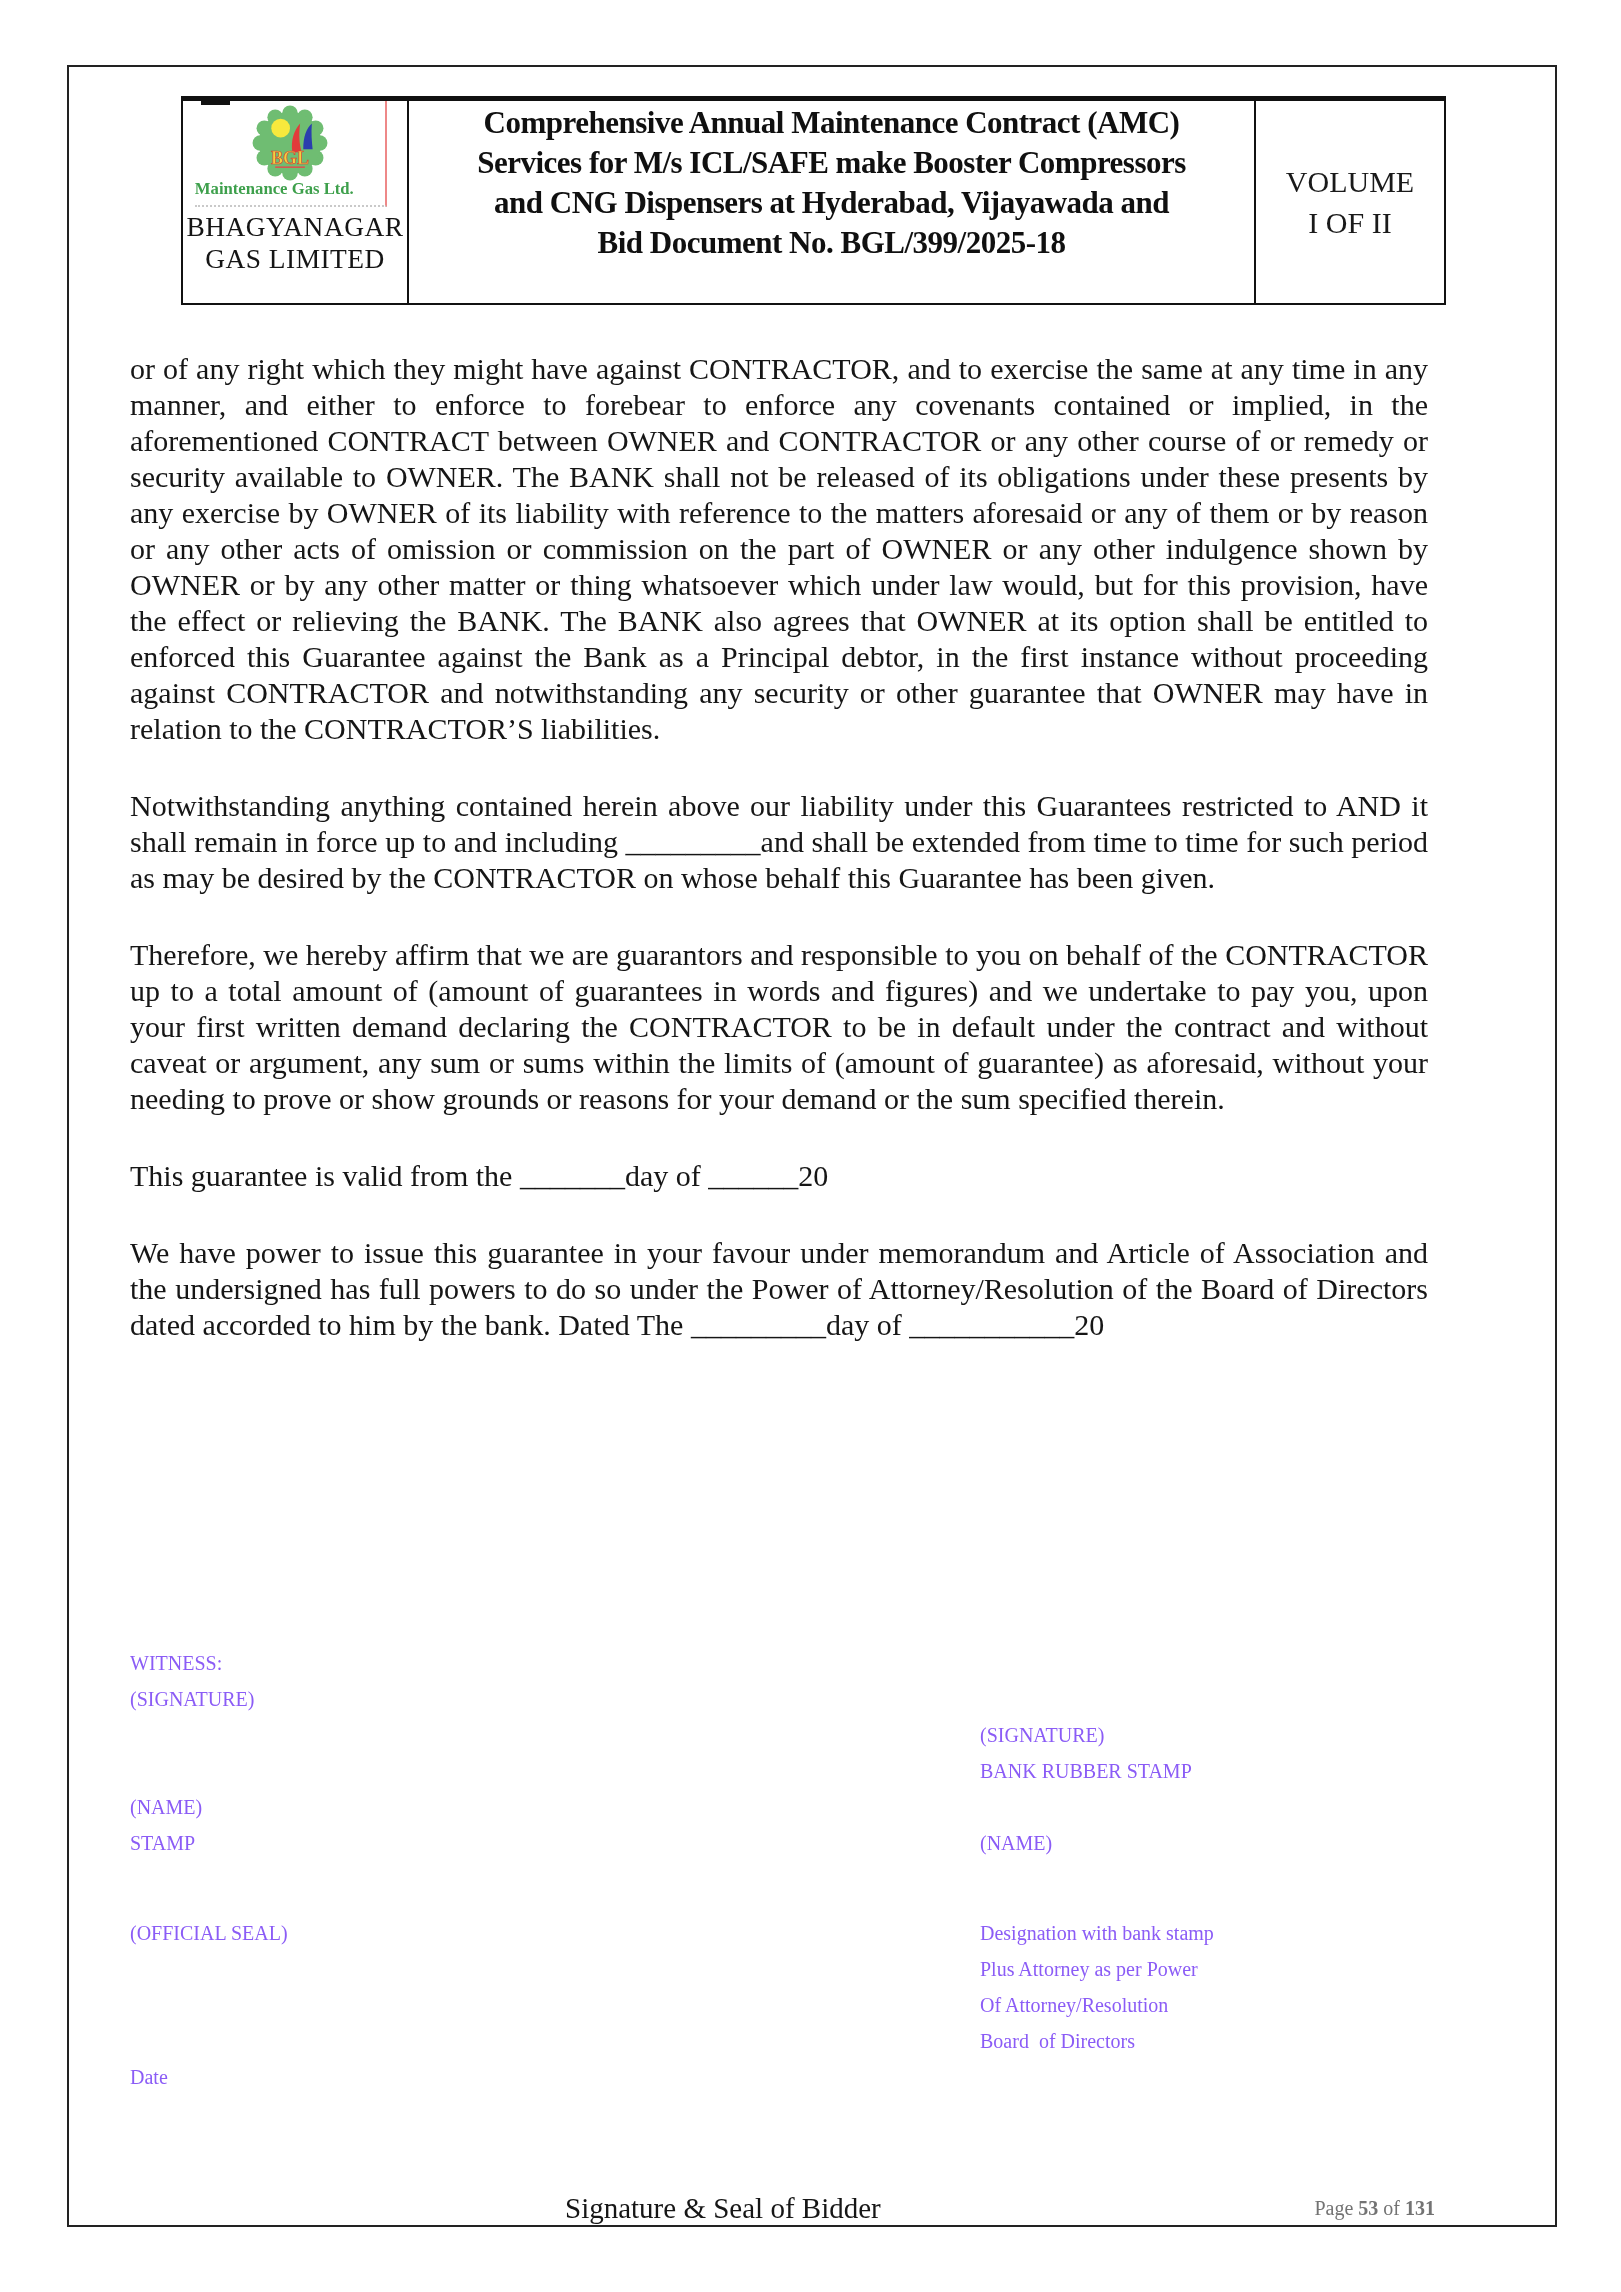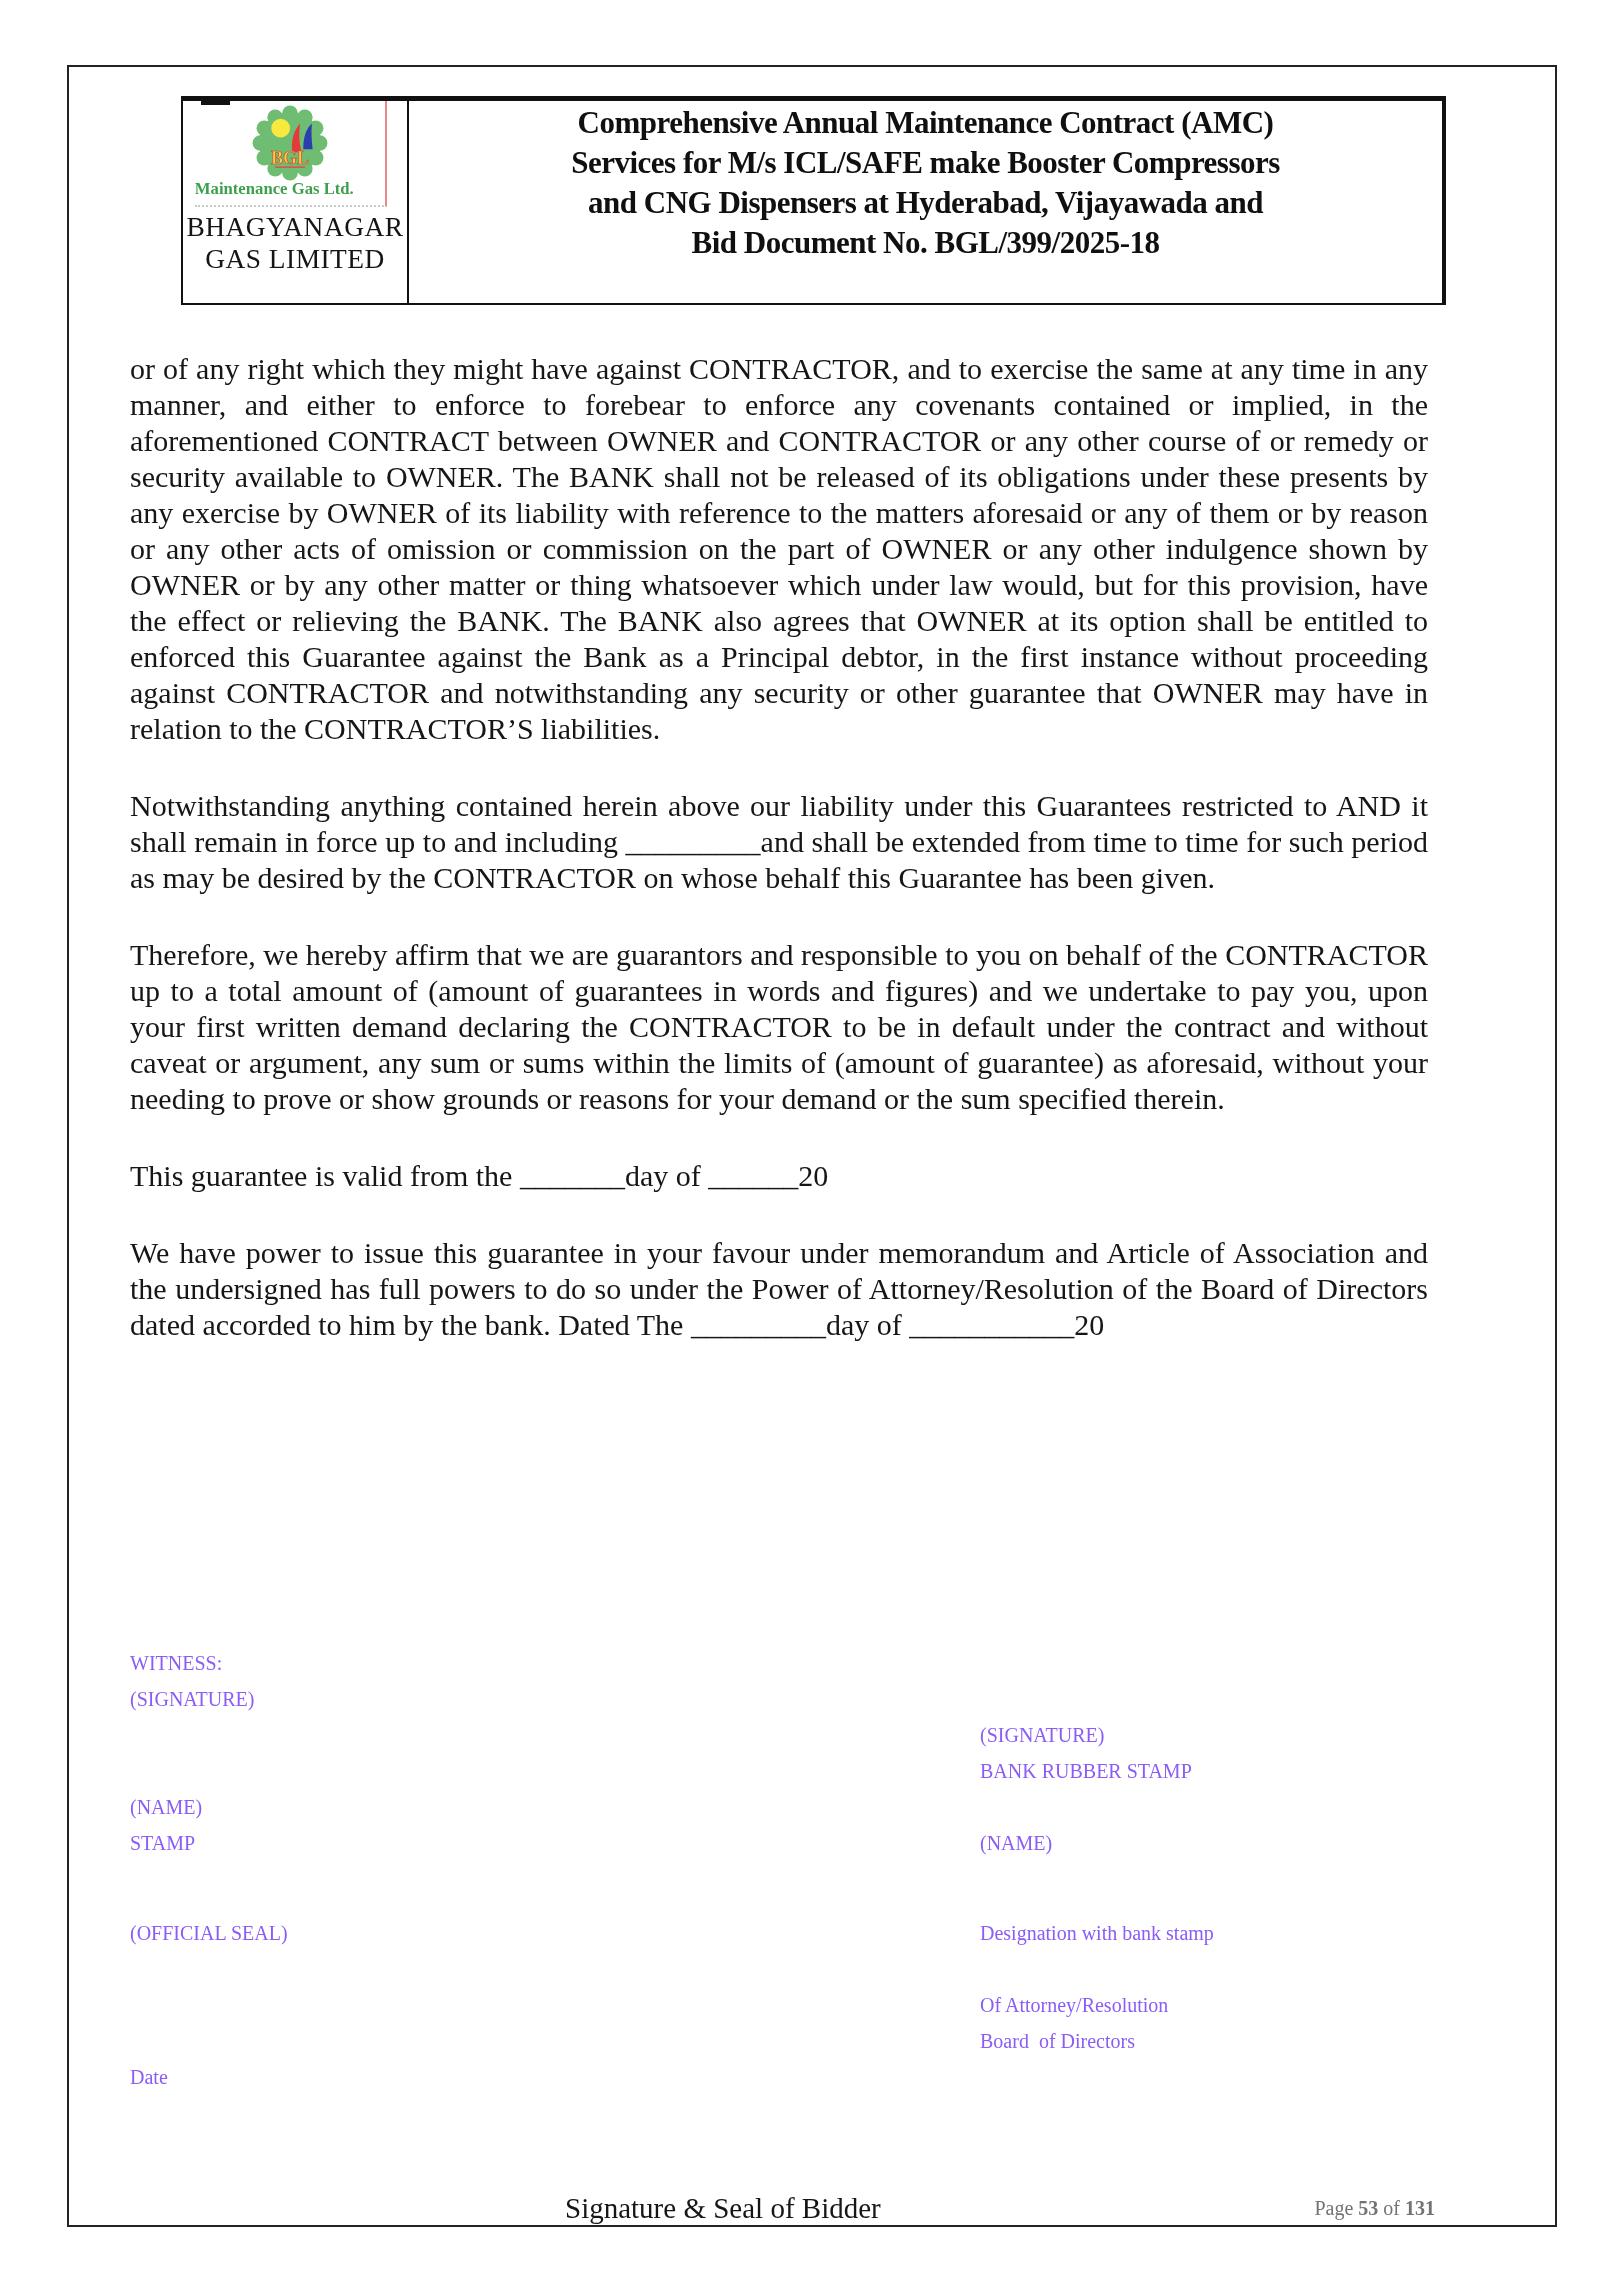--- a/index.html
+++ b/index.html
@@ -102,20 +102,24 @@
       </div>
     </div>
 
     <div class="cell title-cell">
       <div class="title-line">Comprehensive Annual Maintenance Contract (AMC)</div>
       <div class="title-line">Services for M/s ICL/SAFE make Booster Compressors</div>
       <div class="title-line">and CNG Dispensers at Hyderabad, Vijayawada and</div>
       <div class="title-line">Bid Document No. BGL/399/2025-18</div>
     </div>
 
+    <div class="cell volume-cell">
+      <div class="volume-line">VOLUME</div>
+      <div class="volume-line">I OF II</div>
+    </div>
   </div>
 
   <div class="doc-body">
     <p>or of any right which they might have against CONTRACTOR, and to exercise the same at any time in any manner, and either to enforce to forebear to enforce any covenants contained or implied, in the aforementioned CONTRACT between OWNER and CONTRACTOR or any other course of or remedy or security available to OWNER. The BANK shall not be released of its obligations under these presents by any exercise by OWNER of its liability with reference to the matters aforesaid or any of them or by reason or any other acts of omission or commission on the part of OWNER or any other indulgence shown by OWNER or by any other matter or thing whatsoever which under law would, but for this provision, have the effect or relieving the BANK. The BANK also agrees that OWNER at its option shall be entitled to enforced this Guarantee against the Bank as a Principal debtor, in the first instance without proceeding against CONTRACTOR and notwithstanding any security or other guarantee that  OWNER may have in relation to the CONTRACTOR’S liabilities.</p>
     <p>Notwithstanding anything contained herein above our liability under this Guarantees restricted to AND it shall remain in force up to and including _________and shall be extended from time to time for such period as may be desired by the CONTRACTOR on whose behalf this Guarantee has been given.</p>
     <p>Therefore, we hereby affirm that we are guarantors and responsible to you on behalf of the CONTRACTOR up to a total amount of (amount of guarantees in words and figures) and we undertake to pay you, upon your first written demand declaring the CONTRACTOR to be in default under  the  contract  and  without caveat or argument, any sum or sums within the limits  of  (amount  of  guarantee) as aforesaid, without your needing to prove or show grounds or reasons for your demand or the sum specified therein.</p>
     <p>This guarantee is valid from the _______day of ______20</p>
     <p>We have power to issue this guarantee in your favour under memorandum and Article of Association and the undersigned has full powers to do so under the   Power   of Attorney/Resolution of the Board of Directors dated accorded to him by the bank. Dated The _________day of ___________20</p>
   </div>
 
@@ -147,20 +151,21 @@
     <div class="sig-row">
       <div class="sig-left"></div>
       <div class="sig-right"></div>
     </div>
     <div class="sig-row gap-before">
       <div class="sig-left">(OFFICIAL SEAL)</div>
       <div class="sig-right">Designation with bank stamp</div>
     </div>
     <div class="sig-row">
       <div class="sig-left"></div>
+      <div class="sig-right">Plus Attorney as per Power</div>
     </div>
     <div class="sig-row">
       <div class="sig-left"></div>
       <div class="sig-right">Of Attorney/Resolution</div>
     </div>
     <div class="sig-row">
       <div class="sig-left"></div>
       <div class="sig-right">Board  of Directors</div>
     </div>
     <div class="sig-row">

